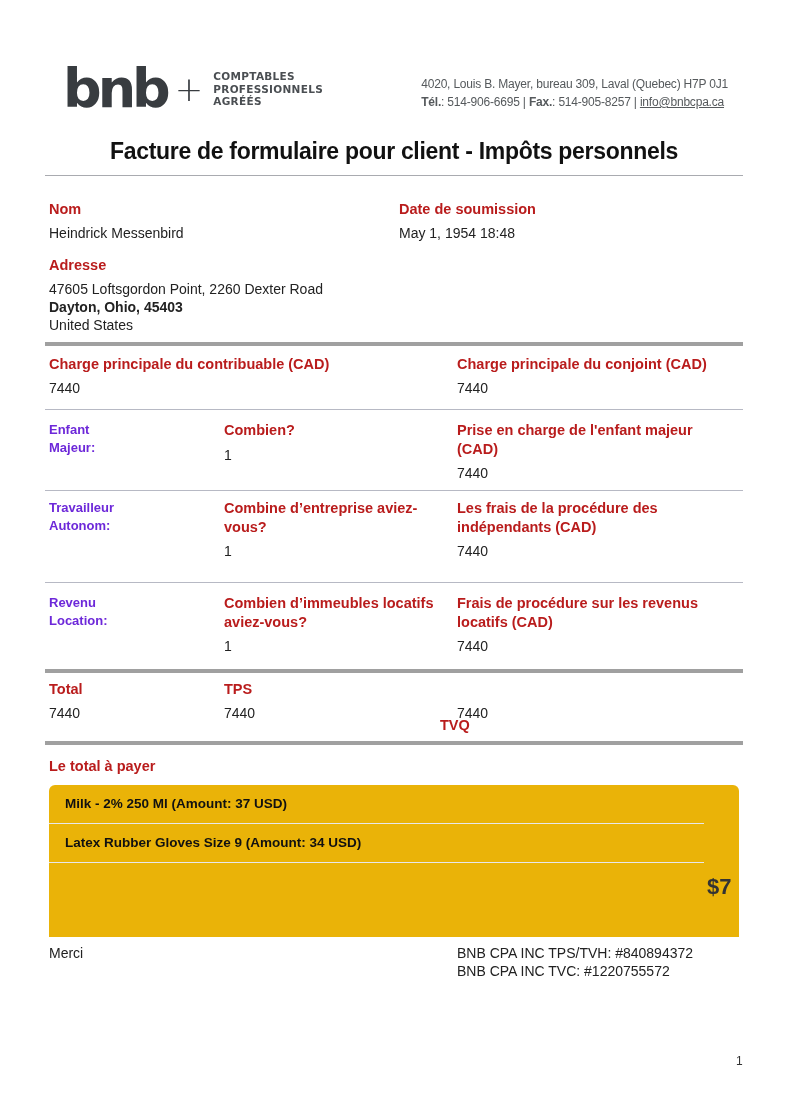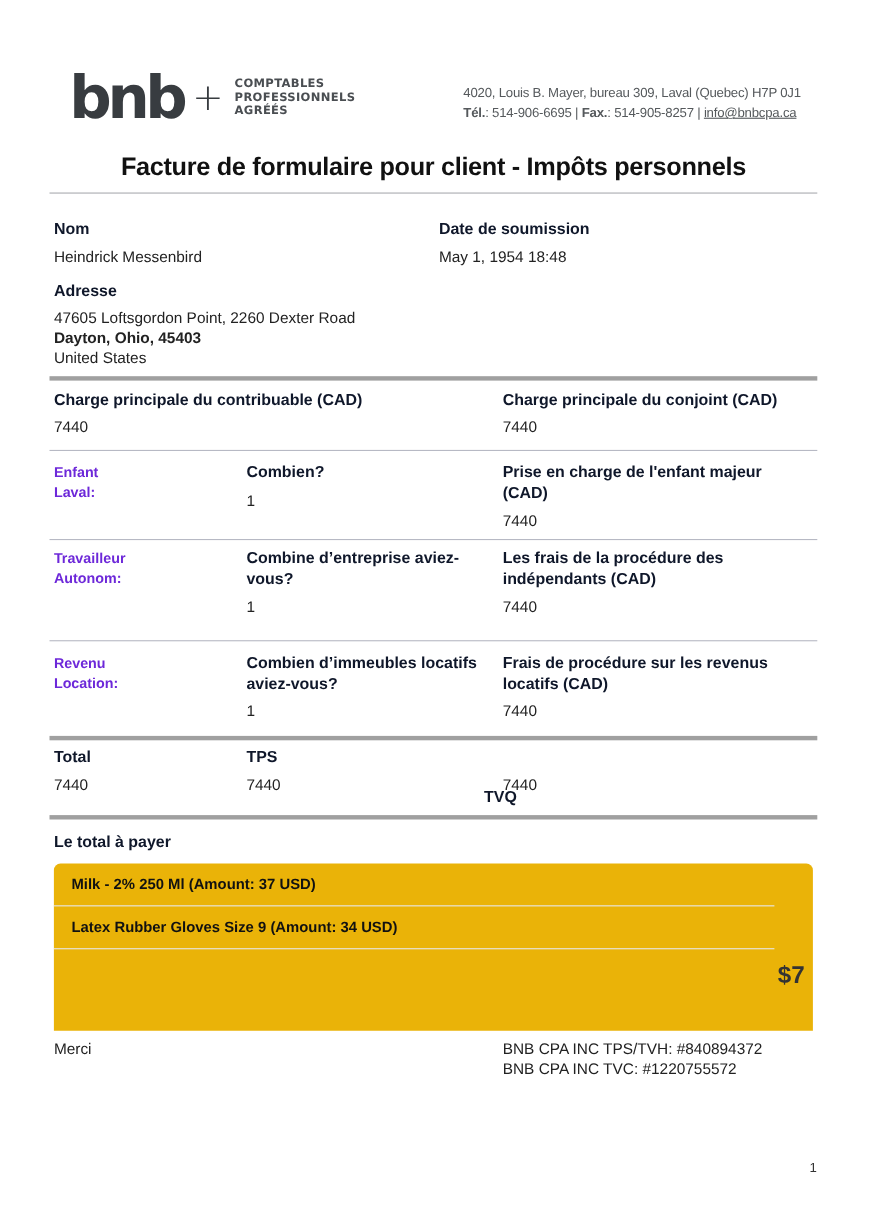--- a/index.html
+++ b/index.html
@@ -13,21 +13,21 @@
     .logo-text { font-family: "DejaVu Sans", sans-serif; font-size: 10.5px; font-weight: bold; color: #4a4e52; line-height: 12.5px; letter-spacing: 0.3px; }
     .contact { position: absolute; right: 0; top: 12px; text-align: left; font-family: "Liberation Sans", sans-serif; font-size: 12px; color: #55595c; line-height: 18px; letter-spacing: -0.2px; }
     .contact b { color: #55595c; }
     .contact .email { text-decoration: underline; }
 
     .title { position: absolute; left: 45px; width: 698px; top: 138px; text-align: center; font-family: "Liberation Sans", sans-serif; font-weight: bold; font-size: 23px; color: #111; letter-spacing: -0.3px; }
     .rule-thin { position: absolute; left: 45px; width: 698px; height: 1px; background: #a9abb0; }
     .rule-thick { position: absolute; left: 45px; width: 698px; height: 4px; background: #a0a0a0; }
     .rule-light { position: absolute; left: 45px; width: 698px; height: 1px; background: #b7b9c4; }
 
-    .lbl { position: absolute; font-weight: bold; font-size: 14.5px; color: #0f172a; line-height: 19px; }
+    .lbl { position: absolute; font-weight: bold; font-size: 14.5px; color: #b91c1c; line-height: 19px; }
     .val { position: absolute; font-size: 14px; color: #222; line-height: 18px; }
     .small-lbl { position: absolute; font-weight: bold; font-size: 13px; color: #6d28d9; line-height: 18px; }
 
     .items-box { position: absolute; left: 49px; top: 785px; width: 690px; height: 152px; background: #eab308; border-radius: 6px 6px 0 0; overflow: hidden; }
     .item { position: absolute; left: 16px; font-weight: bold; font-size: 13.5px; color: #111; }
     .item-divider { position: absolute; left: 0; width: 655px; height: 1px; background: #e7e8ec; }
     .total-amount { position: absolute; right: 16px; top: 88px; width: 16px; font-weight: bold; font-size: 22px; color: #333; line-height: 28px; text-align: center; word-break: break-all; }
 
     .page-num { position: absolute; left: 736px; top: 1054px; font-size: 12px; color: #333; }
   </style>
@@ -67,21 +67,21 @@
 
 <div class="lbl" style="left:49px; top:355px;">Charge principale du contribuable (CAD)</div>
 <div class="val" style="left:49px; top:379px;">7440</div>
 <div class="lbl" style="left:457px; top:355px;">Charge principale du conjoint (CAD)</div>
 <div class="val" style="left:457px; top:379px;">7440</div>
 
 <div class="rule-light" style="top:409px;"></div>
 
 <div class="small-lbl" style="left:49px; top:421px;">
   <div>Enfant</div>
-  <div>Laval:</div>
+  <div>Majeur:</div>
 </div>
 <div class="lbl" style="left:224px; top:421px;">Combien?</div>
 <div class="val" style="left:224px; top:446px;">1</div>
 <div class="lbl" style="left:457px; top:421px;">
   <div>Prise en charge de l'enfant majeur</div>
   <div>(CAD)</div>
 </div>
 <div class="val" style="left:457px; top:464px;">7440</div>
 
 <div class="rule-light" style="top:490px;"></div>

